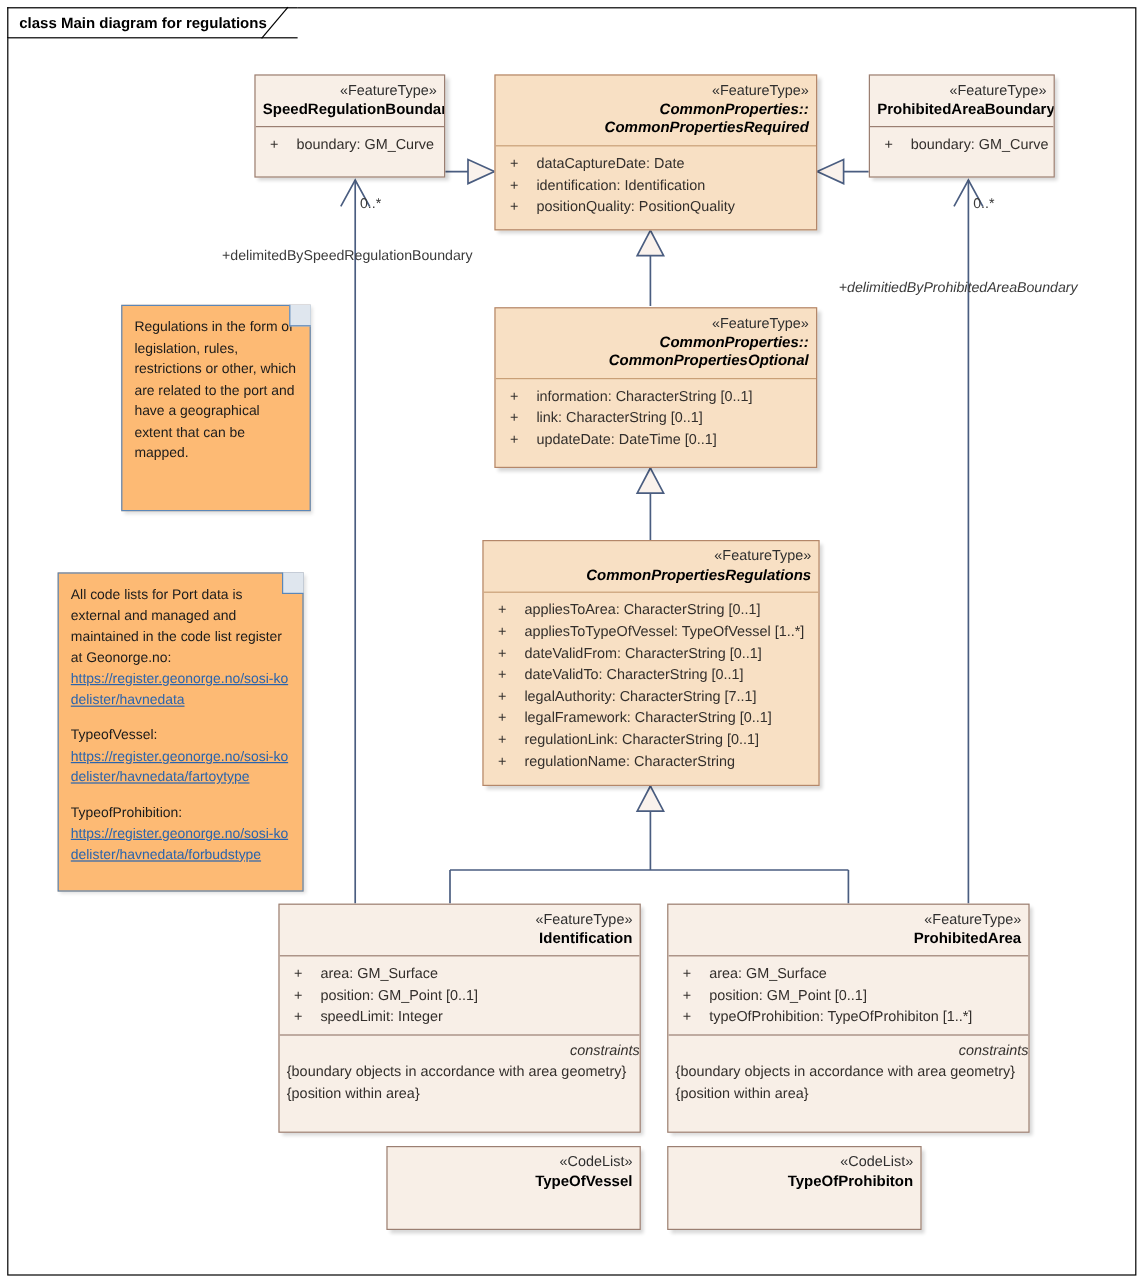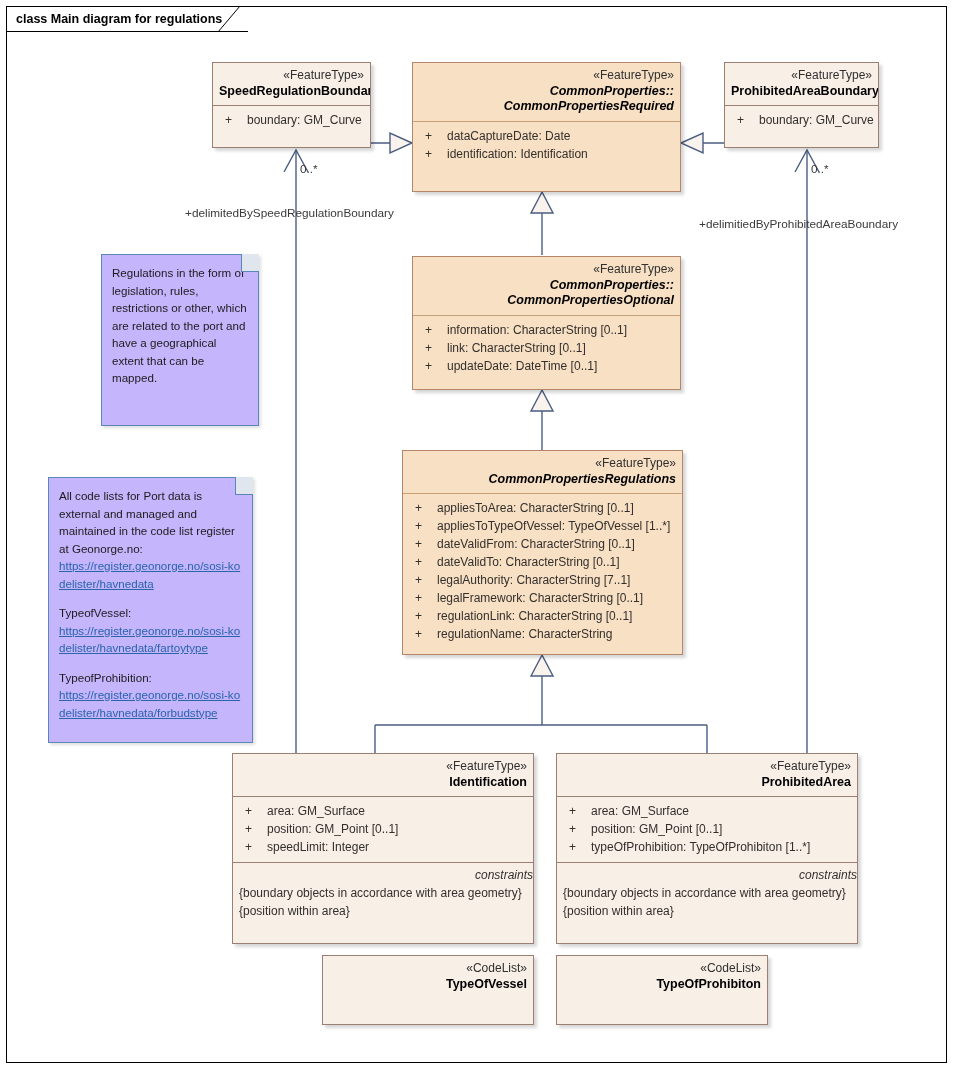--- a/index.html
+++ b/index.html
@@ -116,21 +116,21 @@
   
   .pal-light { background: #f8efe7; }
   .pal-dark  { background: #f8e0c4; }
   .pal-dark .sep { border-top-color: #c9a077; }
   .pal-dark { border-color: #b4876a; }
 
   
   .note {
     position: absolute;
     box-sizing: border-box;
-    background: #c4b5fd;
+    background: #fdba74;
     border: 1px solid #5b87b8;
     box-shadow: 2px 2px 3px rgba(0,0,0,0.13);
   }
   .note .fold {
     position: absolute;
     right: -1px;
     top: -1px;
     width: 17px;
     height: 17px;
     background: #dfe6ee;
@@ -220,21 +220,21 @@
     <g stroke="#4a5d80" stroke-width="1.4" fill="none">
       <polyline points="284,172 296,150 308,172"></polyline>
       <polyline points="795,172 807,150 819,172"></polyline>
     </g>
   </svg>
 
   <div class="mult-label" style="left:300px; top:162px;">0..*</div>
   <div class="conn-label" style="left:185px; top:206px;">+delimitedBySpeedRegulationBoundary</div>
 
   <div class="mult-label" style="left:811px; top:162px;">0..*</div>
-  <div class="conn-label" style="left:699px; top:217px;">+delimitiedByProhibitedAreaBoundary</div>
+  <div class="conn-label" style="left:699px; top:232px;font-style:italic;">+delimitiedByProhibitedAreaBoundary</div>
 
   <div class="uml pal-light" style="left:212px; top:62px; width:159px; height:86px;">
     <div class="hdr">
       <span class="stereo">«FeatureType»</span>
       <span class="cname">SpeedRegulationBoundary</span>
     </div>
     <div class="sep"></div>
     <div class="attrs">
       <div class="attr">
         <span class="vis">+</span><span>boundary: GM_Curve</span>
@@ -245,20 +245,21 @@
   <div class="uml pal-dark" style="left:412px; top:62px; width:269px; height:130px;">
     <div class="hdr">
       <span class="stereo">«FeatureType»</span>
       <span class="cname italic">CommonProperties::</span>
       <span class="cname italic">CommonPropertiesRequired</span>
     </div>
     <div class="sep"></div>
     <div class="attrs">
       <div class="attr"><span class="vis">+</span><span>dataCaptureDate: Date</span></div>
       <div class="attr"><span class="vis">+</span><span>identification: Identification</span></div>
+      <div class="attr"><span class="vis">+</span><span>positionQuality: PositionQuality</span></div>
     </div>
   </div>
 
   <div class="uml pal-light" style="left:724px; top:62px; width:155px; height:86px;">
     <div class="hdr">
       <span class="stereo">«FeatureType»</span>
       <span class="cname">ProhibitedAreaBoundary</span>
     </div>
     <div class="sep"></div>
     <div class="attrs">

